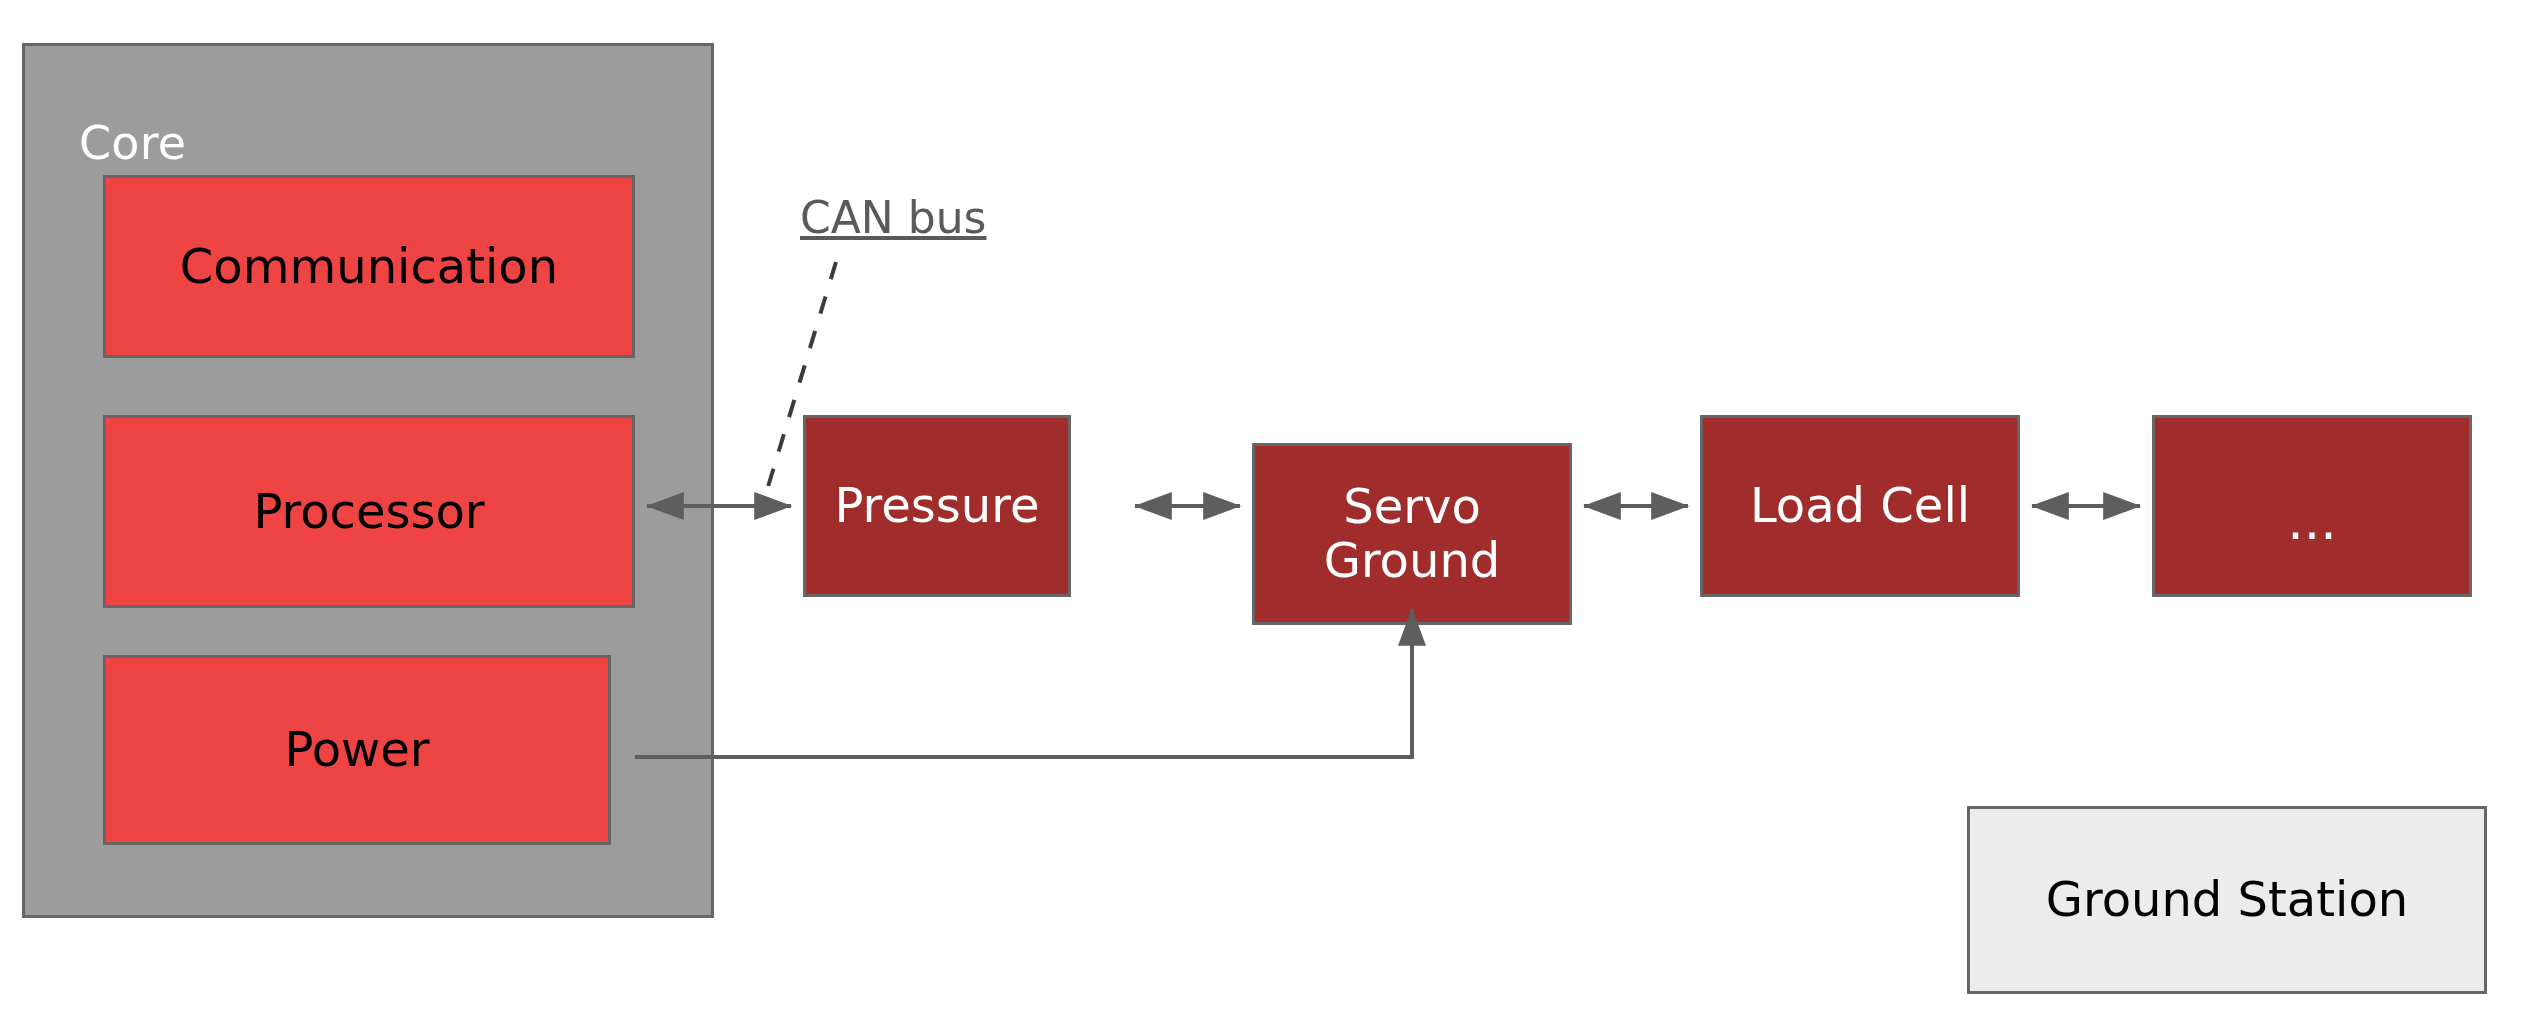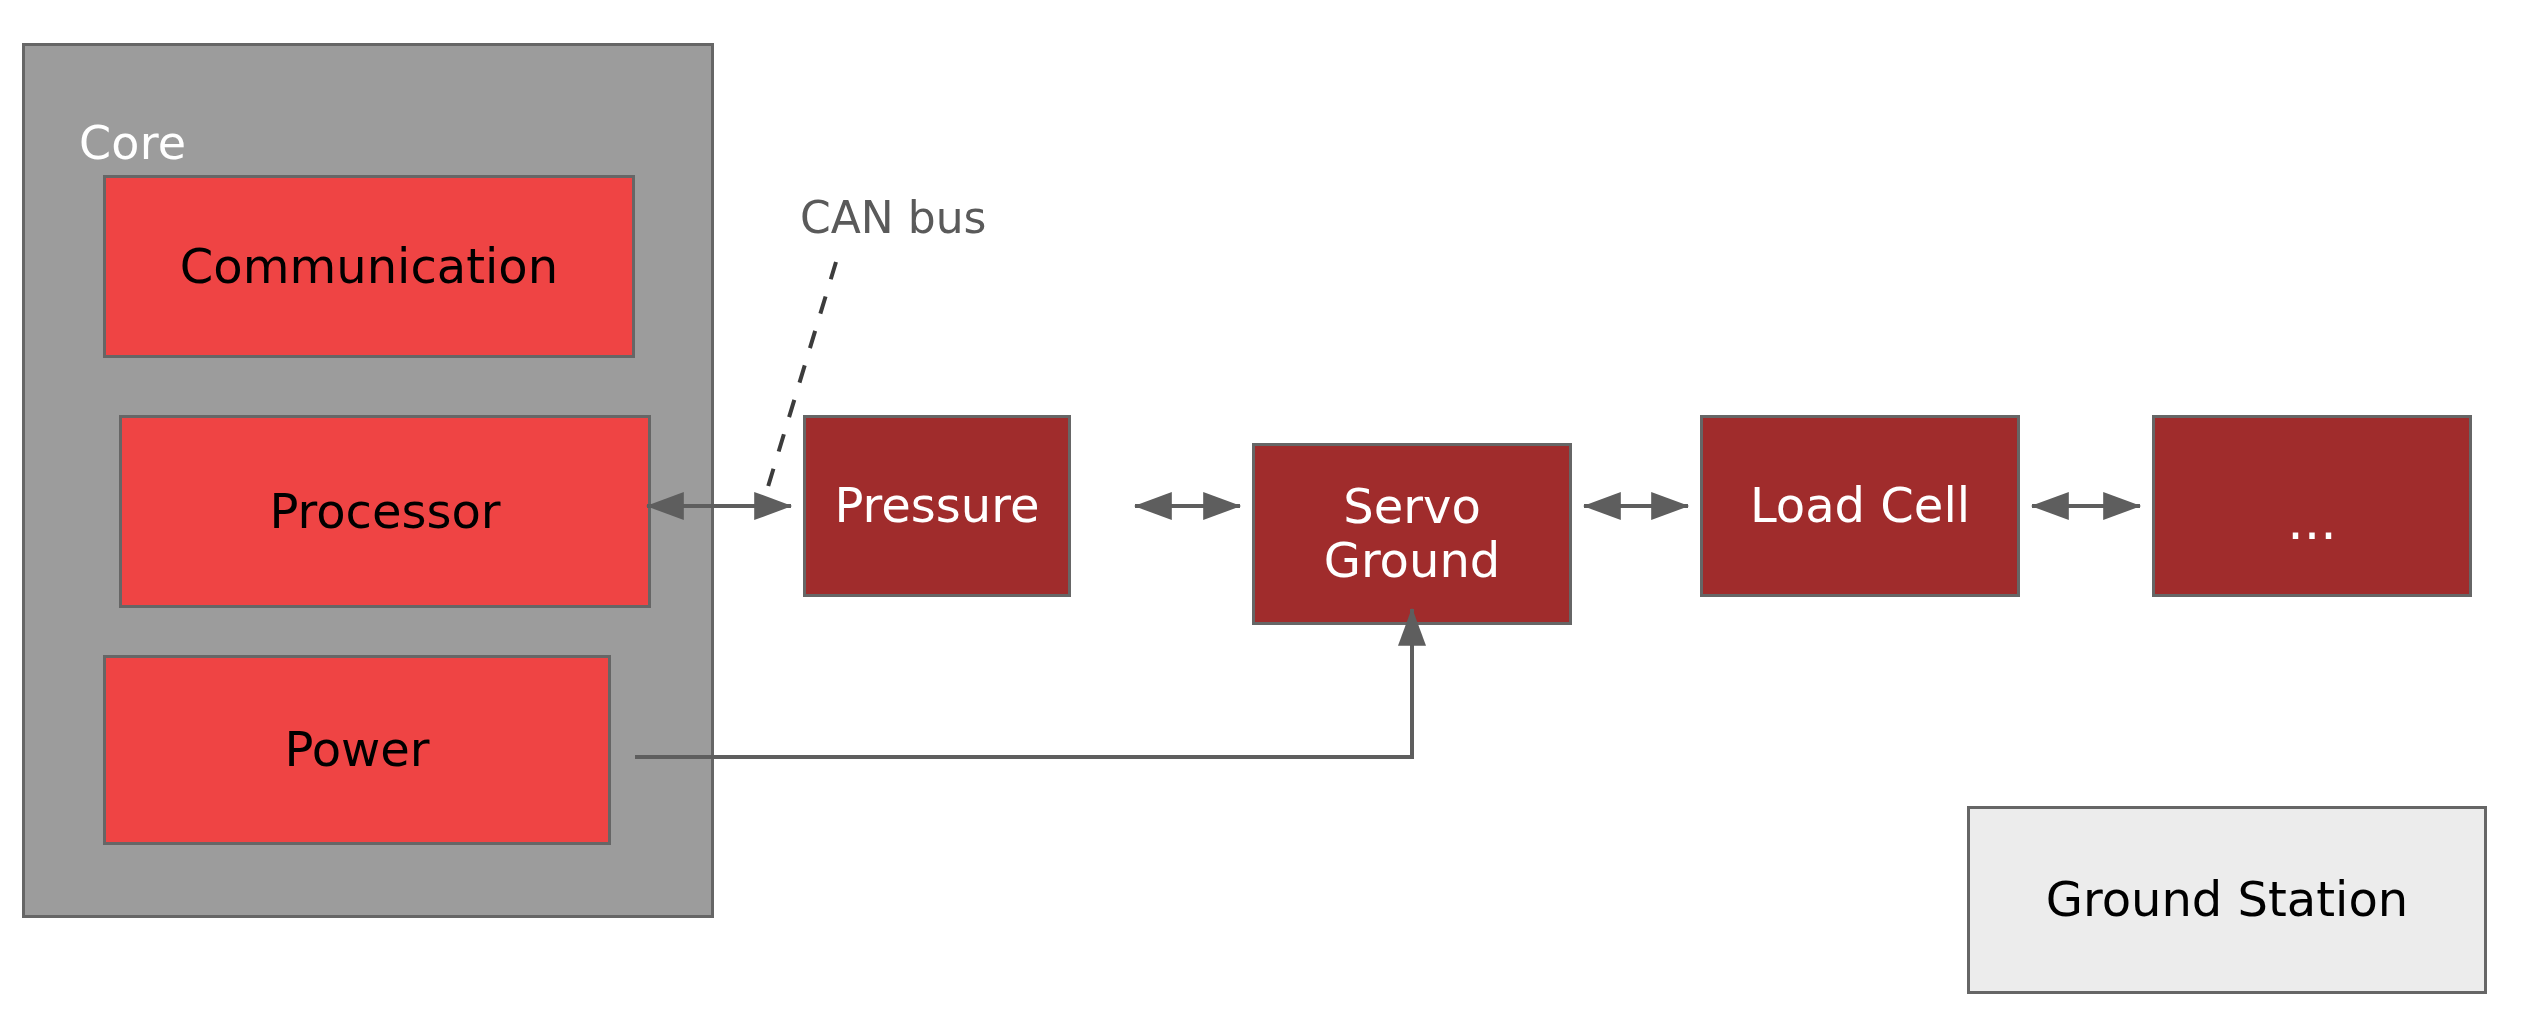--- a/index.html
+++ b/index.html
@@ -44,21 +44,21 @@
     font-size: 46px;
     letter-spacing: 0.2px;
   }
   .subnode {
     background: #ef4444;
     border: 3px solid #666666;
     color: #000000;
     font-size: 48px;
   }
   .n-comm  { left: 103px; top: 175px; width: 532px; height: 183px; }
-  .n-proc  { left: 119px; top: 415px; width: 532px; height: 193px; }
+  .n-proc  { left: 103px; top: 415px; width: 532px; height: 193px; }
   .n-power { left: 103px; top: 655px; width: 508px; height: 190px; }
 
   .devnode {
     background: #A02C2C;
     border: 3px solid #666666;
     color: #ffffff;
     font-size: 48px;
   }
   .n-pressure { left: 803px;  top: 415px; width: 268px; height: 182px; }
   .n-servo    { left: 1252px; top: 415px; width: 320px; height: 182px; margin-top: 28px; }
@@ -73,20 +73,21 @@
     color: #000000;
     font-size: 48px;
   }
 
   .edge-label {
     position: absolute;
     left: 800px;
     top: 192px;
     color: #5A5A5A;
     font-size: 44px;
+    text-decoration: underline;
   }
 
   svg.wires {
     position: absolute;
     left: 0; top: 0;
     width: 2526px;
     height: 1024px;
     pointer-events: none;
   }
 </style>

